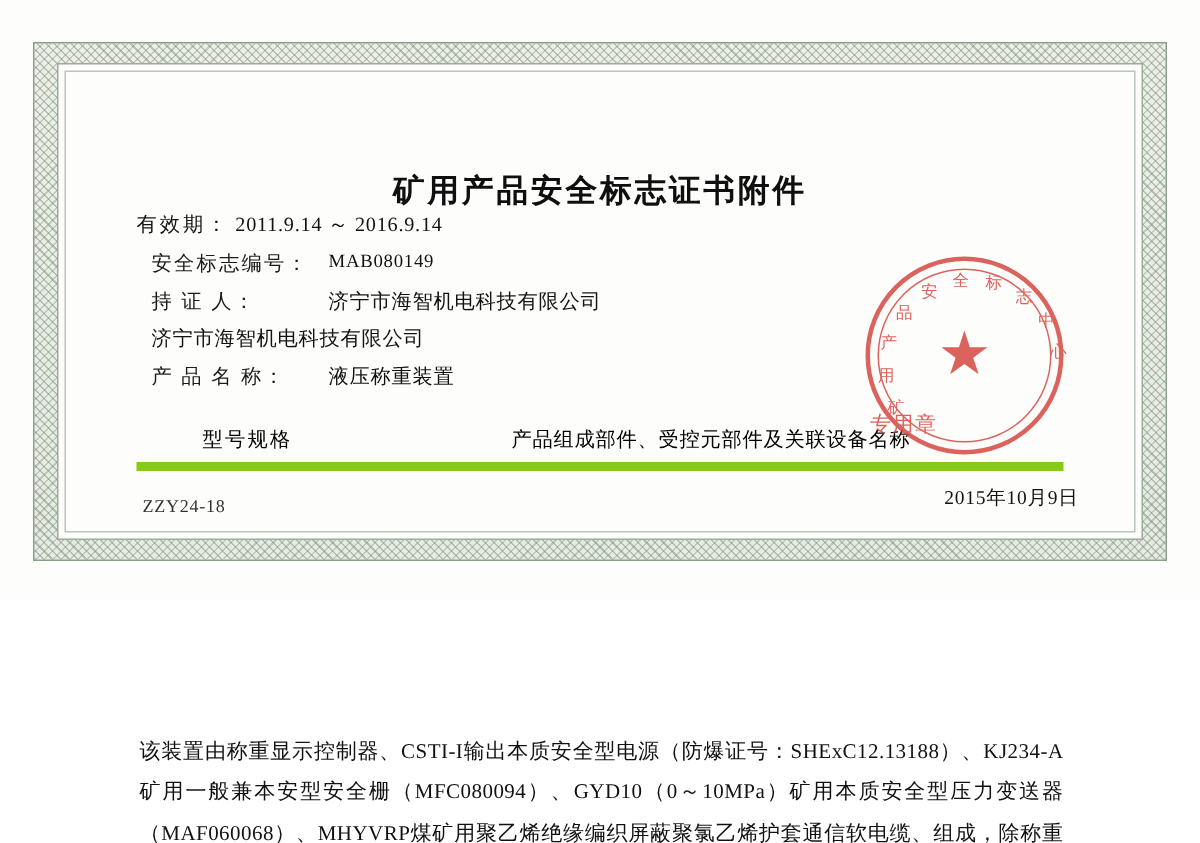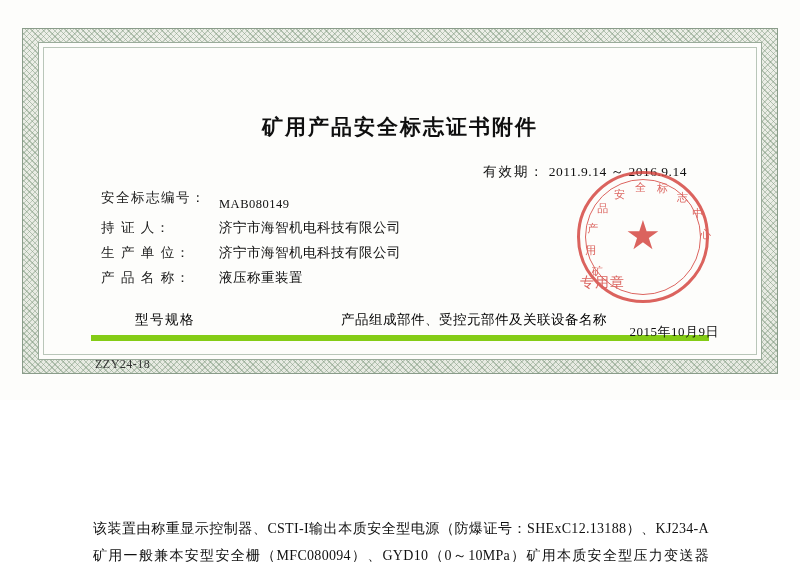--- a/index.html
+++ b/index.html
@@ -61,22 +61,20 @@
   }
   .doc-title {
     text-align: center;
     font-size: 21px;
     font-weight: bold;
     letter-spacing: 2px;
     color: #0f0f0f;
     margin-top: 18px;
   }
   .validity-row {
-    margin-top: 22px;
-    text-align: right;
     padding-right: 22px;
     font-size: 13.5px;
     color: #111;
     letter-spacing: 0.5px;
   }
   .validity-row .label {
     letter-spacing: 2px;
   }
   .fields {
     margin-top: 8px;
@@ -95,21 +93,20 @@
     letter-spacing: 1.5px;
     color: #1a1a1a;
   }
   .field-value {
     flex: 1 1 auto;
     color: #111;
     letter-spacing: 0.5px;
   }
   .field-value.small {
     font-size: 12.5px;
-    margin-top: 8px;
   }
   .table-head {
     margin-top: 24px;
     display: flex;
     align-items: center;
     border-bottom: 6px solid #84cc16;
     padding-bottom: 4px;
   }
   .th-left {
     width: 148px;
@@ -233,21 +230,20 @@
             <span class="field-label">安全标志编号：</span>
             <span class="field-value small">MAB080149</span>
           </div>
 
           <div class="field-row">
             <span class="field-label">持  证  人：</span>
             <span class="field-value">济宁市海智机电科技有限公司</span>
           </div>
 
           <div class="field-row">
-            <span class="field-label">生 产 单 位：</span>
             <span class="field-value">济宁市海智机电科技有限公司</span>
           </div>
 
           <div class="field-row">
             <span class="field-label">产 品 名 称：</span>
             <span class="field-value">液压称重装置</span>
           </div>
 
         </div>
 

